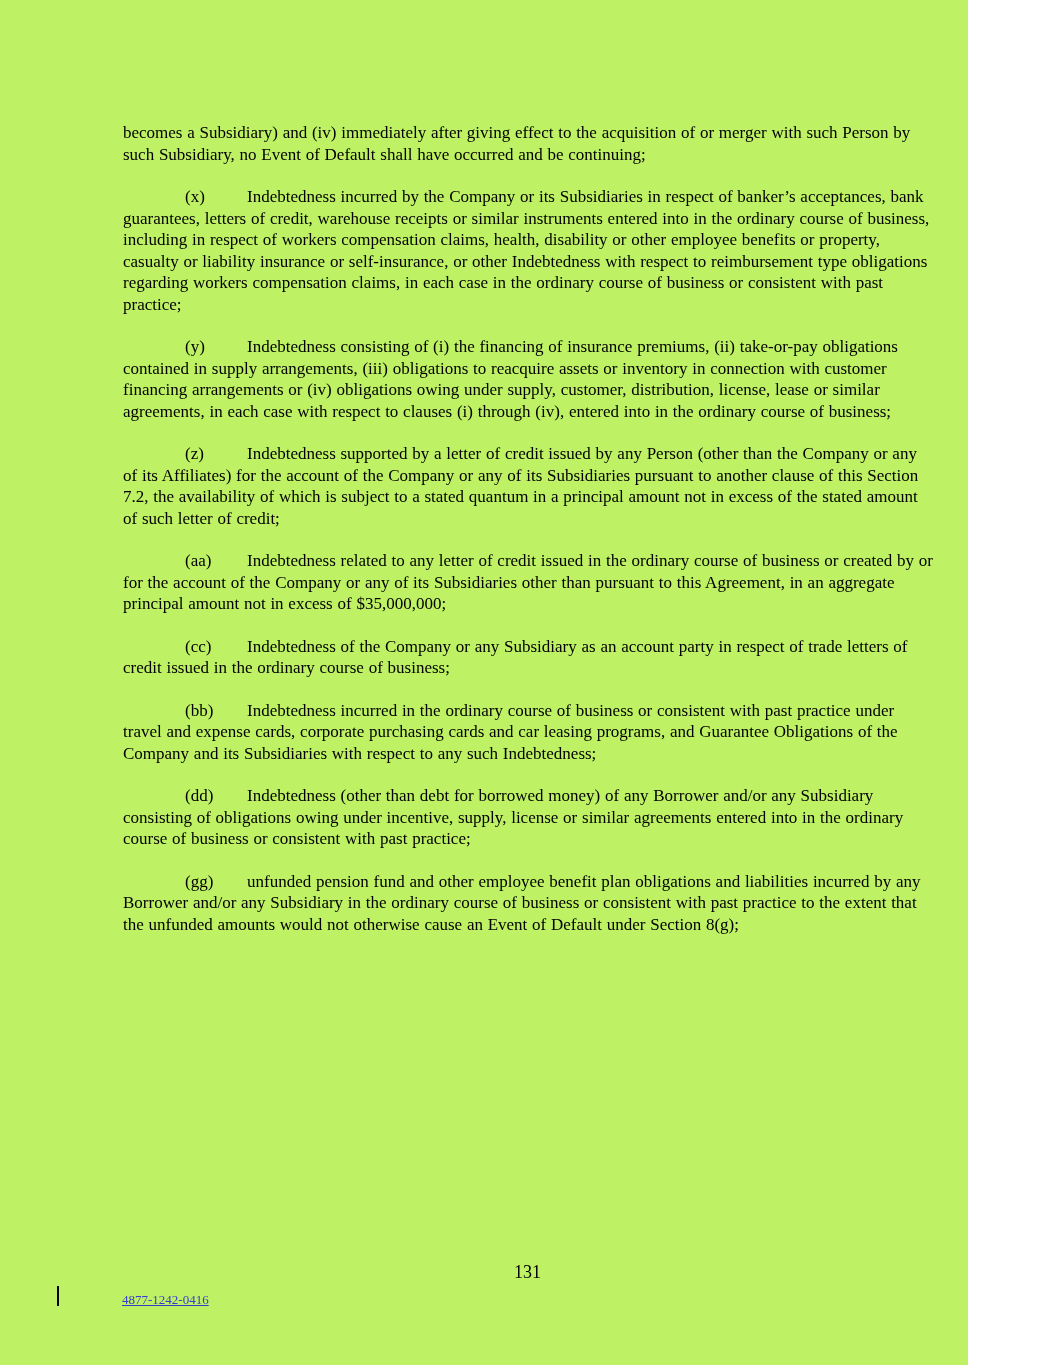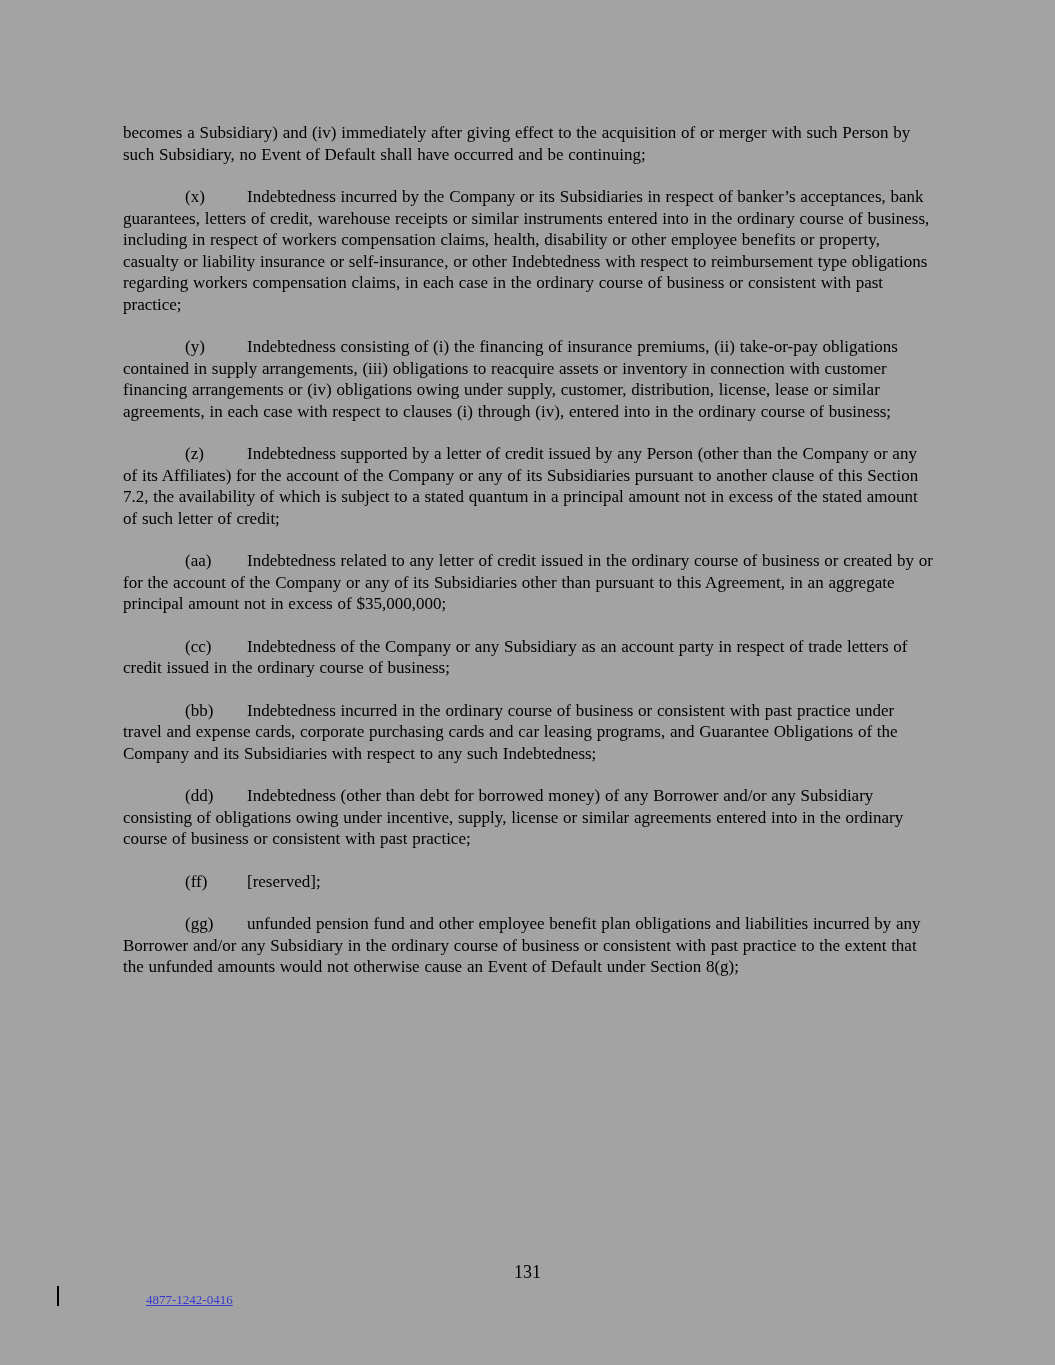--- a/index.html
+++ b/index.html
@@ -2,23 +2,23 @@
 <html><head>
 <meta charset="utf-8">
 <style>
   html, body {
     margin: 0;
     padding: 0;
     background: #ffffff;
   }
   .page {
     position: relative;
-    width: 1055px;
+    width: 968px;
     height: 1365px;
-    background: #a3a3a3;
+    background: #bef264;
     color: #000000;
     font-family: "Liberation Serif", "DejaVu Serif", serif;
     overflow: hidden;
   }
   .content {
     position: absolute;
     left: 123px;
     top: 122px;
     width: 812px;
     font-size: 17px;
@@ -59,38 +59,36 @@
   }
   .doc-ref-link {
     position: absolute;
     left: 122px;
     top: 1292px;
     font-size: 13px;
     line-height: 16px;
     color: #3a3acd;
     text-decoration: underline;
     cursor: pointer;
-    margin-left: 24px;
   }
 </style>
 </head>
 <body>
 
 <div class="page">
 
   <div class="content">
       <p class="clause first">becomes a Subsidiary) and (iv) immediately after giving effect to the acquisition of or merger with such Person by such Subsidiary, no Event of Default shall have occurred and be continuing;</p>
       <p class="clause indented"><span class="clabel">(x)</span>Indebtedness incurred by the Company or its Subsidiaries in respect of banker’s acceptances, bank guarantees, letters of credit, warehouse receipts or similar instruments entered into in the ordinary course of business, including in respect of workers compensation claims, health, disability or other employee benefits or property, casualty or liability insurance or self-insurance, or other Indebtedness with respect to reimbursement type obligations regarding workers compensation claims, in each case in the ordinary course of business or consistent with past practice;</p>
       <p class="clause indented"><span class="clabel">(y)</span>Indebtedness consisting of (i) the financing of insurance premiums, (ii) take-or-pay obligations contained in supply arrangements, (iii) obligations to reacquire assets or inventory in connection with customer financing arrangements or (iv) obligations owing under supply, customer, distribution, license, lease or similar agreements, in each case with respect to clauses (i) through (iv), entered into in the ordinary course of business;</p>
       <p class="clause indented"><span class="clabel">(z)</span>Indebtedness supported by a letter of credit issued by any Person (other than the Company or any of its Affiliates) for the account of the Company or any of its Subsidiaries pursuant to another clause of this Section 7.2, the availability of which is subject to a stated quantum in a principal amount not in excess of the stated amount of such letter of credit;</p>
       <p class="clause indented"><span class="clabel">(aa)</span>Indebtedness related to any letter of credit issued in the ordinary course of business or created by or for the account of the Company or any of its Subsidiaries other than pursuant to this Agreement, in an aggregate principal amount not in excess of $35,000,000;</p>
       <p class="clause indented"><span class="clabel">(cc)</span>Indebtedness of the Company or any Subsidiary as an account party in respect of trade letters of credit issued in the ordinary course of business;</p>
       <p class="clause indented"><span class="clabel">(bb)</span>Indebtedness incurred in the ordinary course of business or consistent with past practice under travel and expense cards, corporate purchasing cards and car leasing programs, and Guarantee Obligations of the Company and its Subsidiaries with respect to any such Indebtedness;</p>
       <p class="clause indented"><span class="clabel">(dd)</span>Indebtedness (other than debt for borrowed money) of any Borrower and/or any Subsidiary consisting of obligations owing under incentive, supply, license or similar agreements entered into in the ordinary course of business or consistent with past practice;</p>
-      <p class="clause indented"><span class="clabel">(ff)</span>[reserved];</p>
       <p class="clause indented"><span class="clabel">(gg)</span>unfunded pension fund and other employee benefit plan obligations and liabilities incurred by any Borrower and/or any Subsidiary in the ordinary course of business or consistent with past practice to the extent that the unfunded amounts would not otherwise cause an Event of Default under Section 8(g);</p>
     </div>
 
   <div class="page-number">131</div>
 
   <div class="change-bar"></div>
 
   <a class="doc-ref-link" style="color: rgb(58, 58, 205);">4877-1242-0416</a>
 
 </div>

